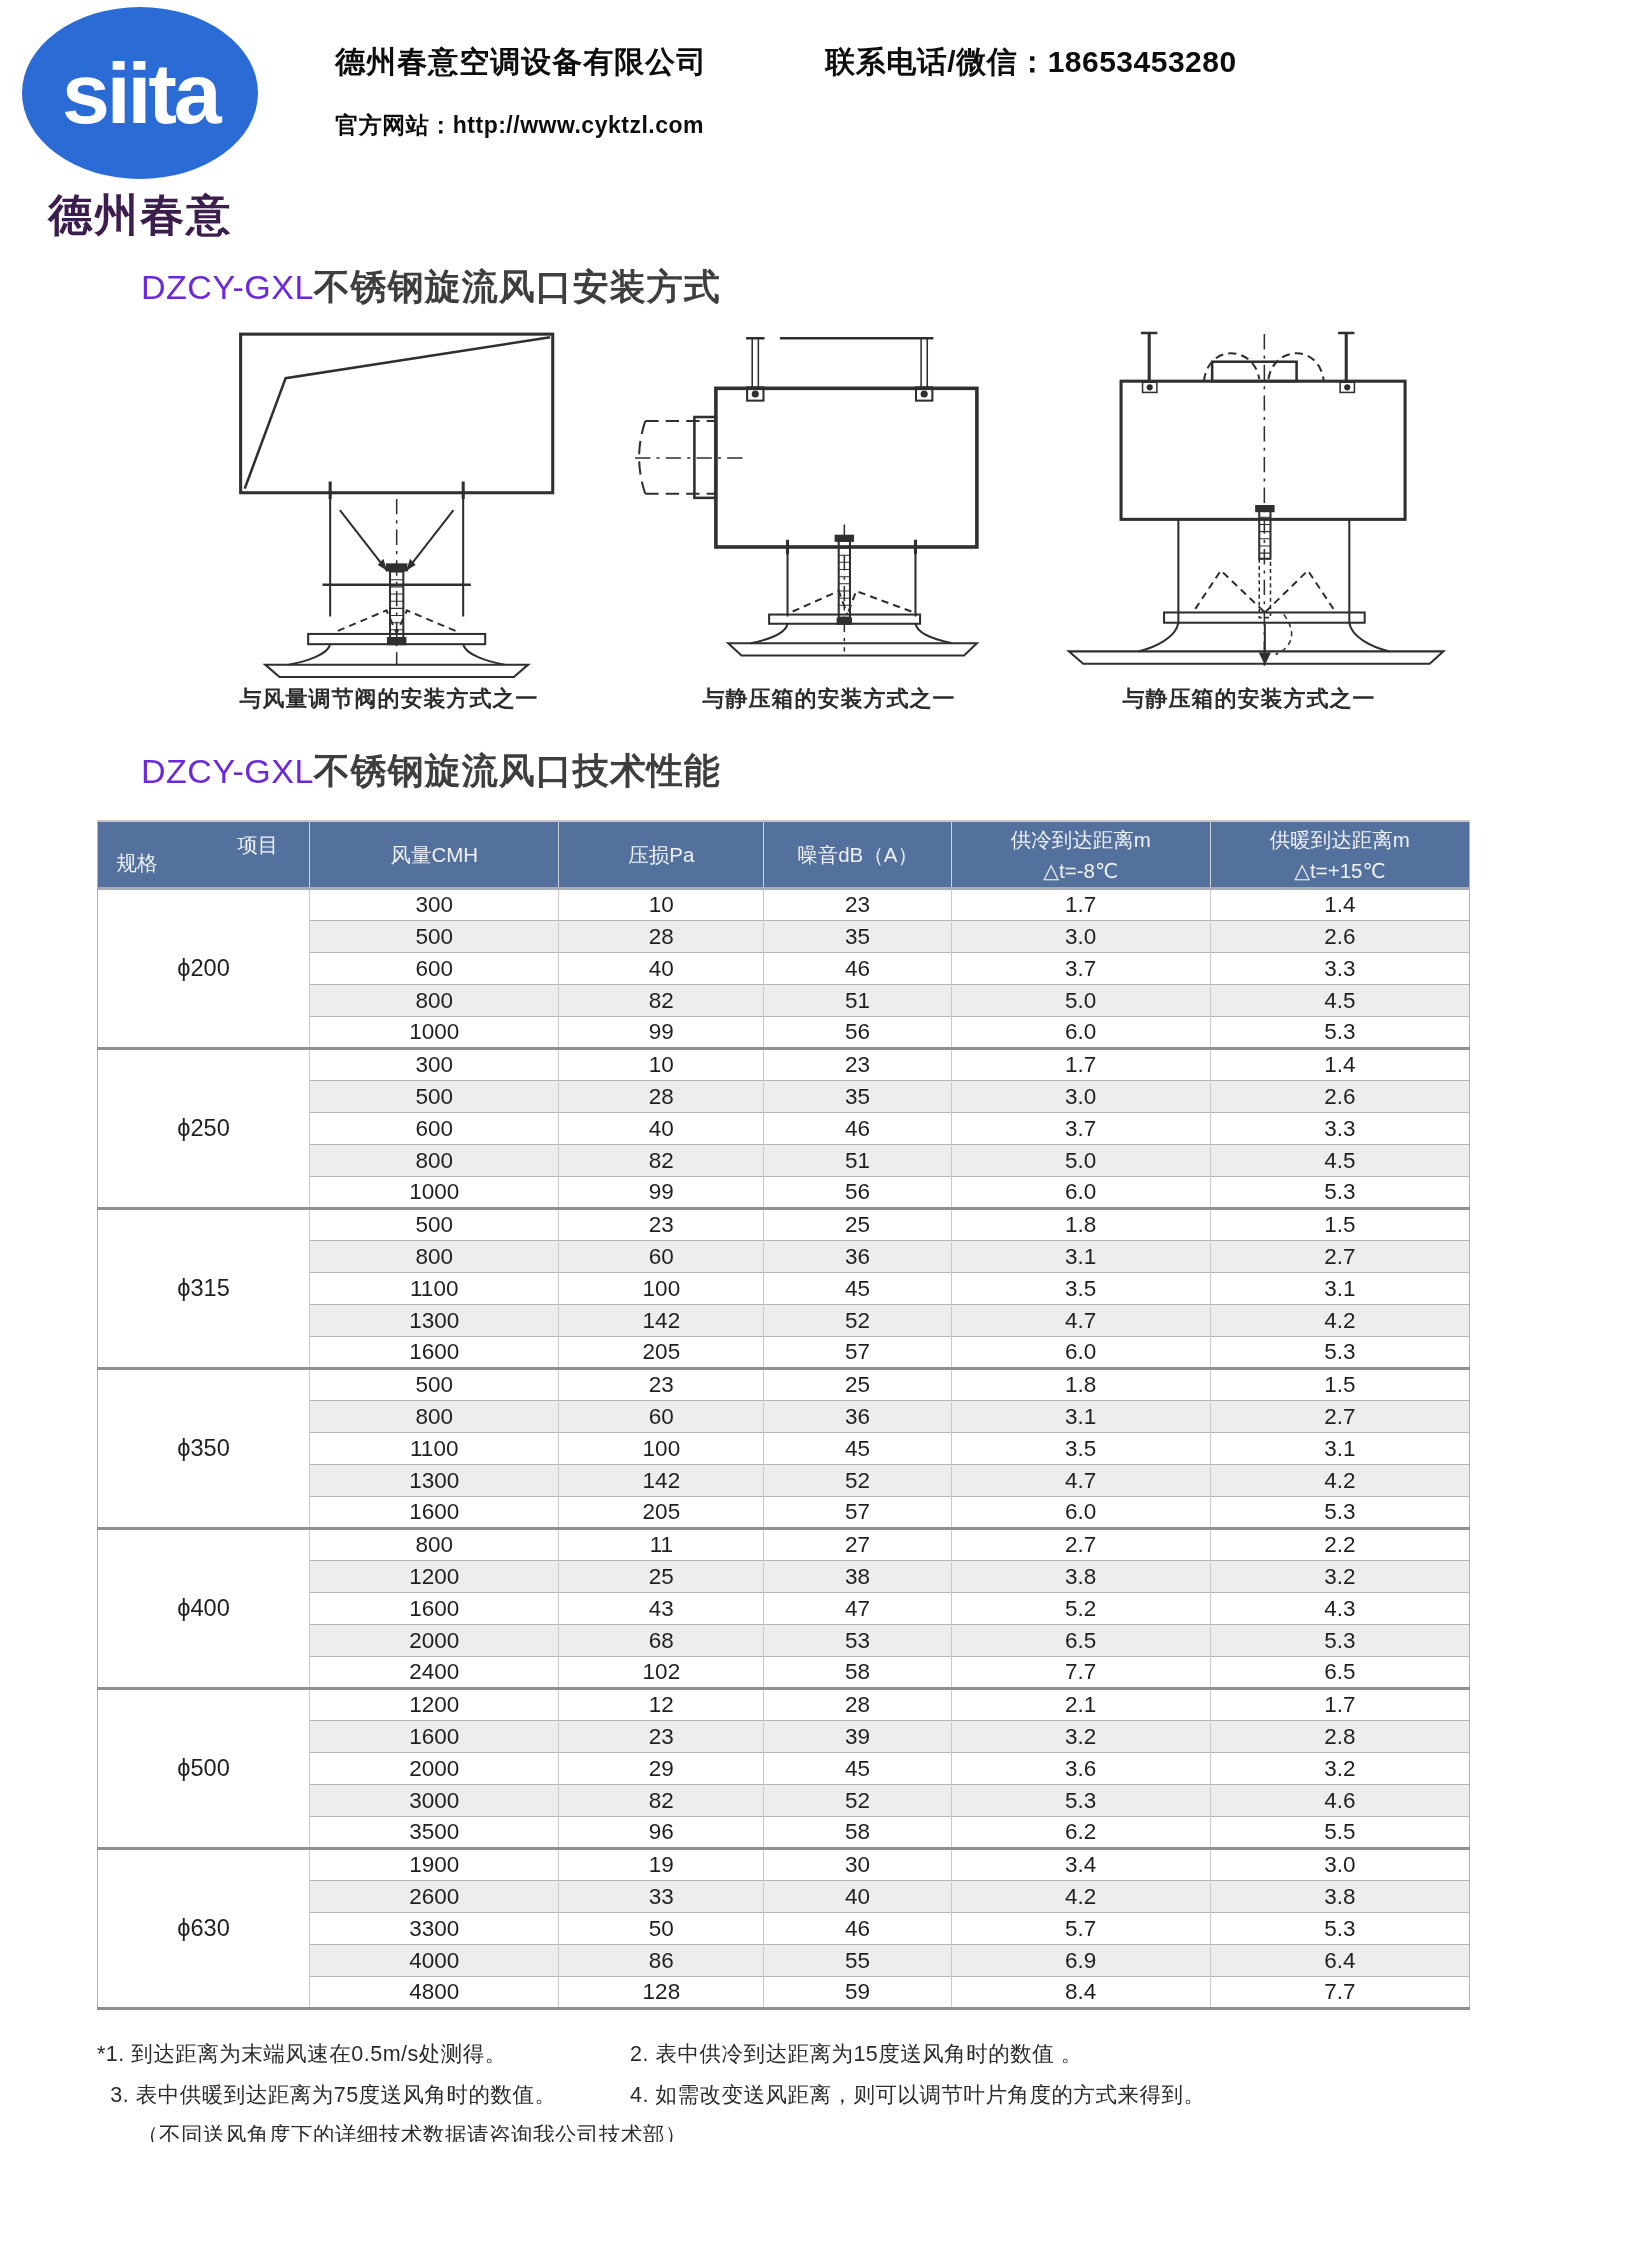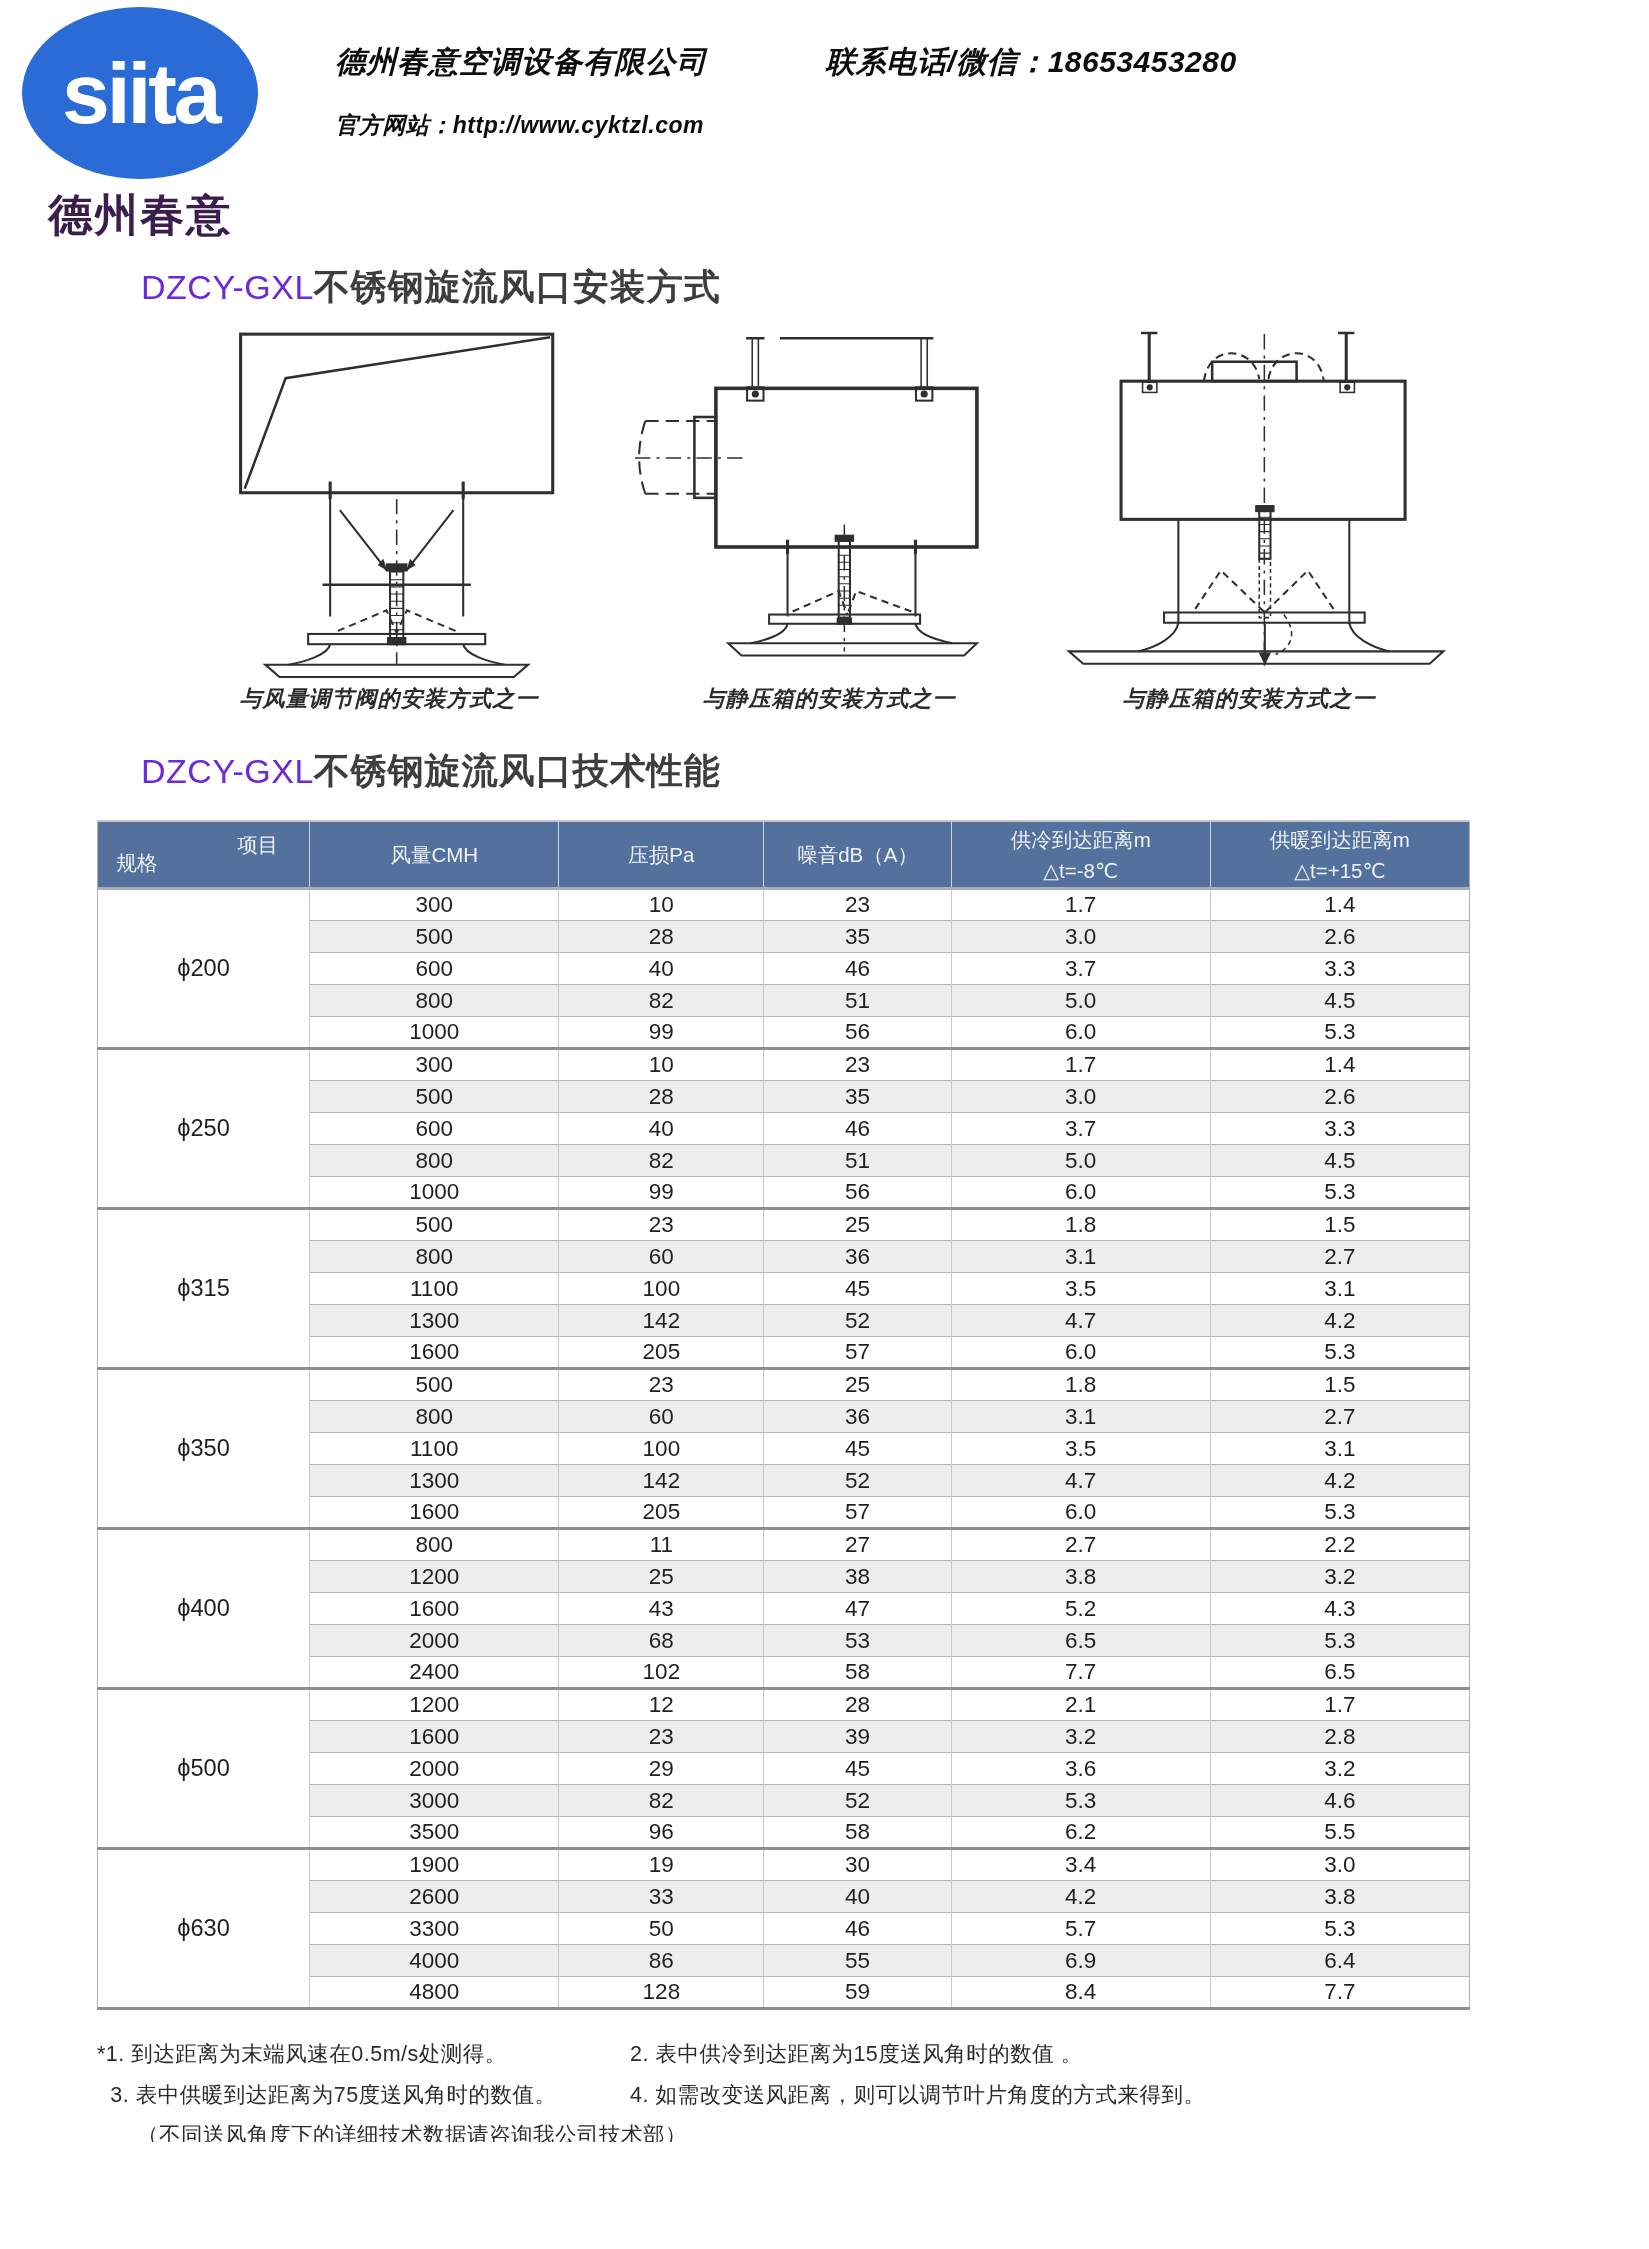--- a/index.html
+++ b/index.html
@@ -7,35 +7,35 @@
   body { font-family:"Liberation Sans","DejaVu Sans",sans-serif; color:#1c1c1c; }
   .page { position:relative; width:1649px; height:2142px; background:#fff; overflow:hidden; }
 
   
   .hdr { display:flex; padding:7.2px 0 0 12.3px; }
   .logo-col { width:256px; flex:0 0 auto; text-align:center; }
   .logo-circle { width:236px; height:172px; margin:0 auto; background:#2a6bd6; border-radius:50%;
                  display:flex; align-items:center; justify-content:center; }
   .logo-circle span { color:#fff; font-size:86px; font-weight:800; letter-spacing:-3.1px; line-height:1; }
   .logo-sub { margin-top:7.2px; font-size:44px; font-weight:700; color:#3b1d4e; letter-spacing:2px; }
-  .hdr-info { padding:35px 0 0 67px;font-style:italic; }
+  .hdr-info { padding:35px 0 0 67px; }
   .hdr-row1 { display:flex; align-items:baseline; }
   .company-name { font-size:30px; font-weight:700; color:#0d0d0d; letter-spacing:1px; }
   .contact { font-size:30px; font-weight:700; color:#0d0d0d; margin-left:118px; letter-spacing:0.5px; }
   .website { margin-top:27px; font-size:23px; font-weight:700; color:#0d0d0d; letter-spacing:0.5px; }
 
   
   .sec-title { margin:17.4px 0 0 141px; white-space:nowrap; }
   .sec-title .prefix { font-size:34px; font-weight:500; color:#6d28d9; letter-spacing:0.5px; }
   .sec-title .main { font-size:36px; font-weight:800; color:#3e3e3e; letter-spacing:1px; }
   .sec-title.perf { margin-top:33px; }
 
   
   .diagrams { display:flex; align-items:flex-end; margin:18.4px 0 0 169px; }
-  .diagram { display:flex; flex-direction:column; align-items:center; justify-content:flex-end;font-style:italic; }
+  .diagram { display:flex; flex-direction:column; align-items:center; justify-content:flex-end; }
   .diagram svg { display:block; }
   .d1 { width:440px; }
   .d2 { width:389px; margin-left:25.6px; }
   .d3 { width:420px; margin-left:15.4px; }
   .caption { margin-top:6.1px; font-size:22px; font-weight:700; color:#2c2c2c; letter-spacing:1px; }
 
   
   .perf-table { width:1373px; margin:23.6px 0 0 97px; border-collapse:collapse; table-layout:fixed;
                 border-left:1px solid #b3b3b3; border-right:1px solid #b3b3b3;
                 border-top:2px solid #c6c6c6; border-bottom:3.6px solid #8f8f8f; }

